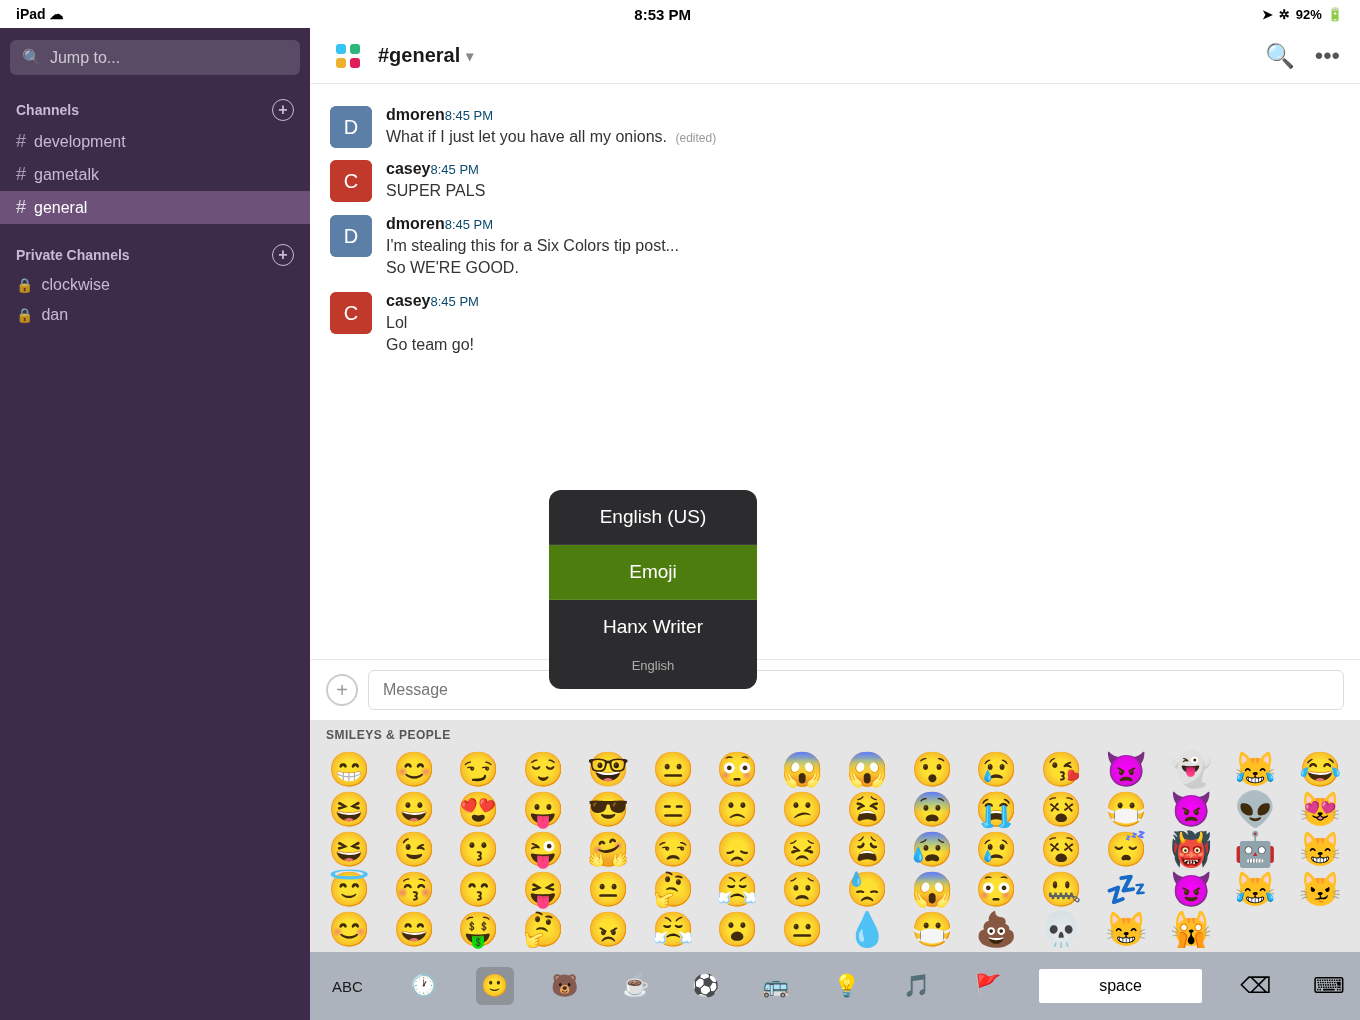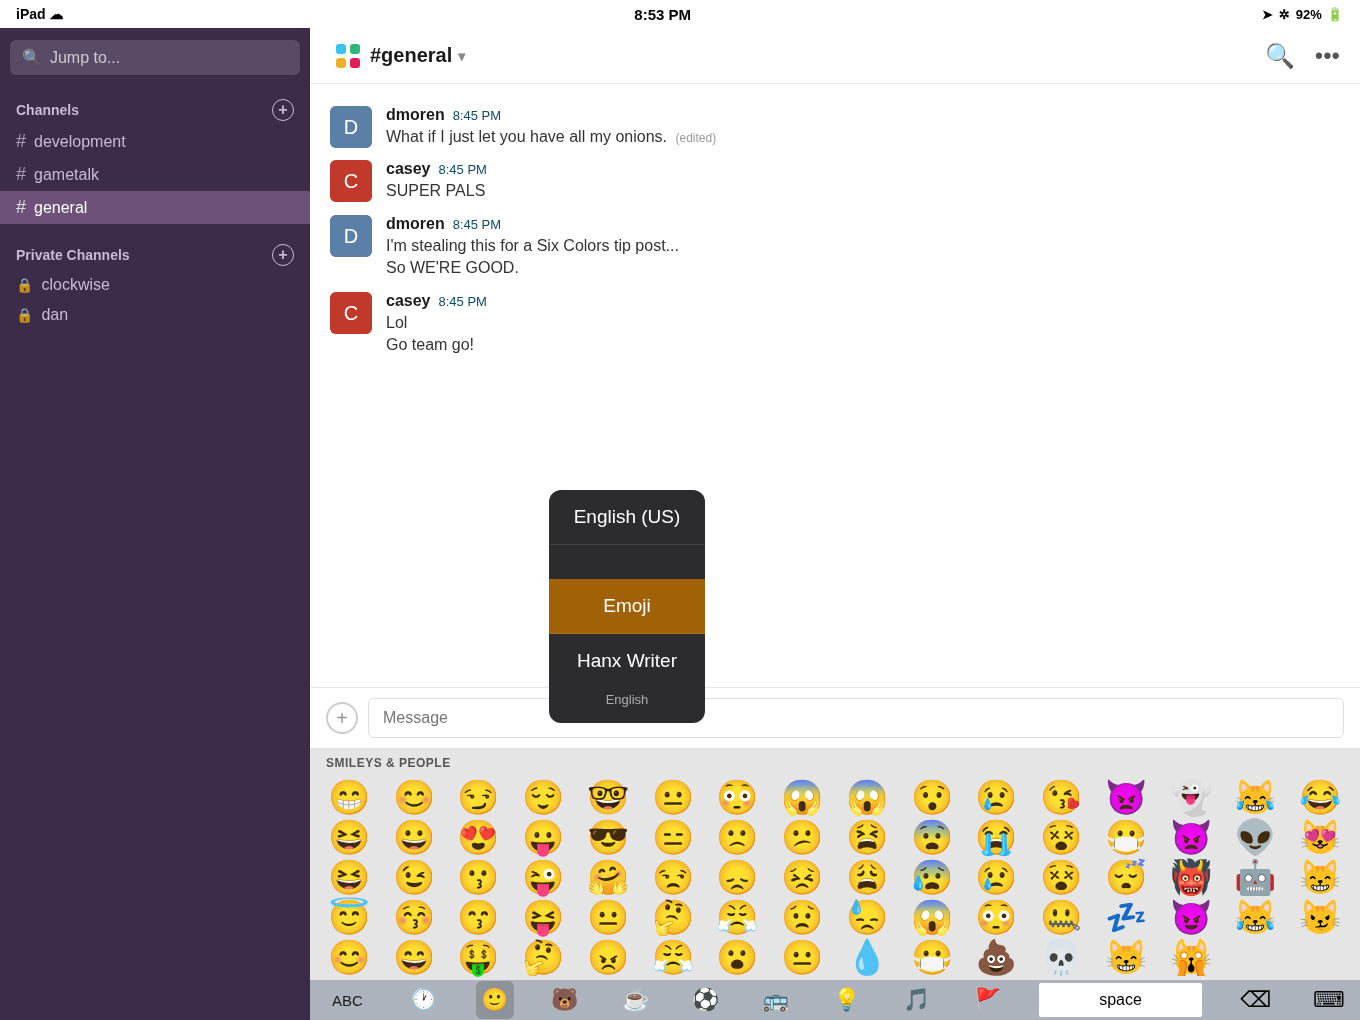--- a/index.html
+++ b/index.html
@@ -110,21 +110,21 @@
       display: flex;
       align-items: center;
       justify-content: space-between;
       padding: 0 20px;
       flex-shrink: 0;
     }
 
     .chat-header-left {
       display: flex;
       align-items: center;
-      gap: 4px;
+      gap: 12px;
     }
 
     .slack-logo {
       width: 36px;
       height: 36px;
     }
 
     .channel-name {
       font-size: 20px;
       font-weight: 700;
@@ -167,21 +167,20 @@
     }
 
     .avatar.dmoren { background: #5b7fa6; color: #fff; }
     .avatar.casey { background: #c0392b; color: #fff; }
 
     .message-body { flex: 1; }
 
     .message-header {
       display: flex;
       align-items: baseline;
-      gap: 8px;
       margin-bottom: 2px;
     }
 
     .message-author {
       font-weight: 700;
       font-size: 16px;
       color: #1a1a1a;
     }
 
     .message-time {
@@ -259,21 +258,21 @@
       font-size: 34px;
       display: flex;
       align-items: center;
       justify-content: center;
       cursor: pointer;
       line-height: 1;
       padding: 2px 0;
     }
 
     .keyboard-toolbar {
-      height: 40px;
+      height: 68px;
       background: #adb3bc;
       display: flex;
       align-items: center;
       justify-content: space-between;
       padding: 0 12px;
     }
 
     .kb-btn {
       font-size: 15px;
       color: #1a1a1a;
@@ -313,39 +312,38 @@
       cursor: pointer;
       font-size: 22px;
       padding: 6px;
     }
 
     
     .language-dropdown {
       position: absolute;
       top: 490px;
       left: 549px;
-      width: 156px;
+      width: 208px;
       background: #2c2c2e;
       border-radius: 12px;
       overflow: hidden;
       z-index: 100;
     }
 
     .lang-option {
       padding: 16px 20px;
       font-size: 19px;
       color: #fff;
       text-align: center;
       border-bottom: 1px solid rgba(255,255,255,0.1);
       cursor: pointer;
     }
 
     .lang-option.selected {
-      background: #a16207;
-      margin-top: 34px;
+      background: #4d7c0f;
     }
 
     .lang-option:last-child {
       border-bottom: none;
     }
 
     .lang-option-sub {
       font-size: 13px;
       color: rgba(255,255,255,0.6);
       display: block;

